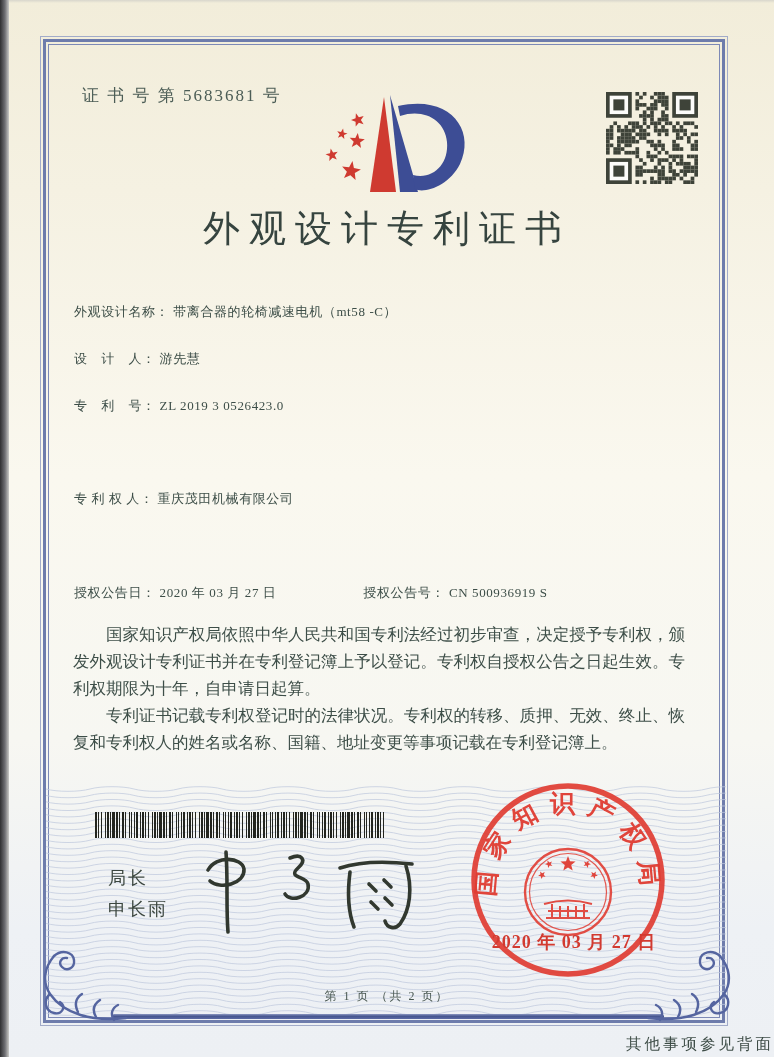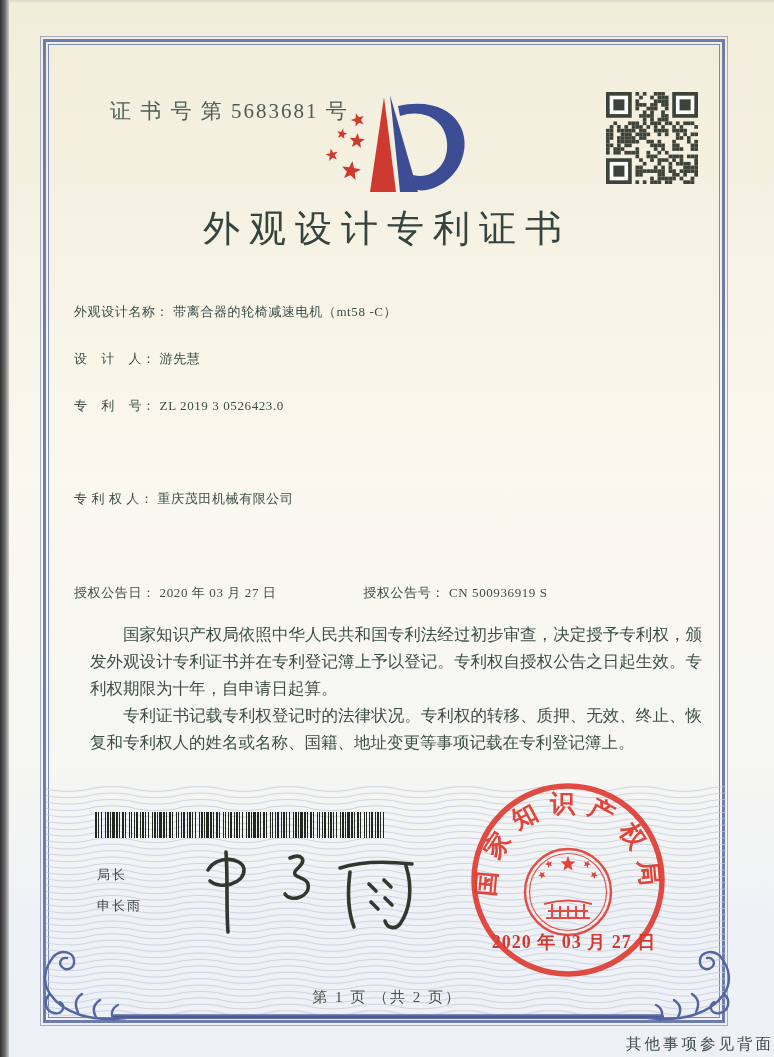--- a/index.html
+++ b/index.html
@@ -7,37 +7,37 @@
     font-family:"Liberation Serif","DejaVu Serif",serif;
     background:linear-gradient(180deg,#f2edda 0%,#f5f1e2 18%,#faf8ef 45%,#f7f7f2 70%,#eef1f5 88%,#edf0f4 100%);}
   .abs{position:absolute;}
   .scan-edge{left:0;top:0;width:9px;height:1057px;
     background:linear-gradient(90deg,#2f2f31 0%,#6f6f73 55%,#c9c9c6 100%);}
   .scan-top{left:0;top:0;width:774px;height:3px;background:linear-gradient(180deg,#d8d6cc,rgba(0,0,0,0));}
   
   .frame-outer{left:40px;top:36px;width:686px;height:988px;border:1px solid #a2abc9;}
   .frame-mid{position:absolute;inset:2px;border:3px solid #6e7cac;}
   .frame-inner{position:absolute;inset:2px;border:1px solid #7d89b6;}
-  .certno{left:82px;top:97px;font-size:21px;color:#4c5d56;letter-spacing:2px;white-space:nowrap;margin-left:28px;}
+  .certno{left:82px;top:84px;font-size:17px;color:#4c5d56;letter-spacing:2px;white-space:nowrap;}
   .title{left:0;top:204px;width:774px;text-align:center;font-size:37px;font-weight:400;
     color:#36443f;letter-spacing:9px;}
   .frow{left:74px;font-size:13px;color:#3d4e48;letter-spacing:0.6px;white-space:nowrap;}
   .frow .lbl{margin-right:4px;}
   .auth2{margin-left:83px;}
-  .paras{left:90px;top:621px;width:612px;font-size:16.5px;line-height:27px;color:#3d4e48;
+  .paras{left:73px;top:621px;width:612px;font-size:16.5px;line-height:27px;color:#3d4e48;
     text-align:justify;}
   .paras p{margin:0;text-indent:2em;}
   .waveband{left:46px;top:786px;width:680px;height:232px;overflow:hidden;}
   .barcode{left:95px;top:812px;}
-  .signer{left:97px;font-size:13px;color:#3b463f;letter-spacing:2px;font-family:Liberation Serif, serif;}
+  .signer{left:108px;font-size:18px;color:#3b463f;letter-spacing:2px;font-family:Liberation Serif, serif;}
   .sig{left:198px;top:840px;}
   .seal{left:468px;top:780px;}
   .sealdate{left:476px;top:930px;width:196px;text-align:center;font-size:18px;font-weight:700;
     color:#d23a30;letter-spacing:1px;white-space:nowrap;}
-  .pageinfo{left:0;top:988px;width:774px;text-align:center;font-size:15px;color:#46554e;letter-spacing:2px;}
+  .pageinfo{left:0;top:988px;width:774px;text-align:center;font-size:12px;color:#46554e;letter-spacing:2px;}
   .ornline{left:112px;top:1014px;width:552px;height:5px;border-radius:3px;
     background:linear-gradient(180deg,#8b97c2,#46568f 45%,#5b6aa4);}
   .flourish{width:92px;height:88px;}
   .flourishL{left:36px;top:942px;}
   .flourishR{left:646px;top:942px;transform:scaleX(-1);}
   .backnote{left:0;top:1034px;width:774px;text-align:right;font-size:15.5px;color:#3e4d47;letter-spacing:3px;}
   svg{display:block;}
 </style>
 </head>
 <body>

